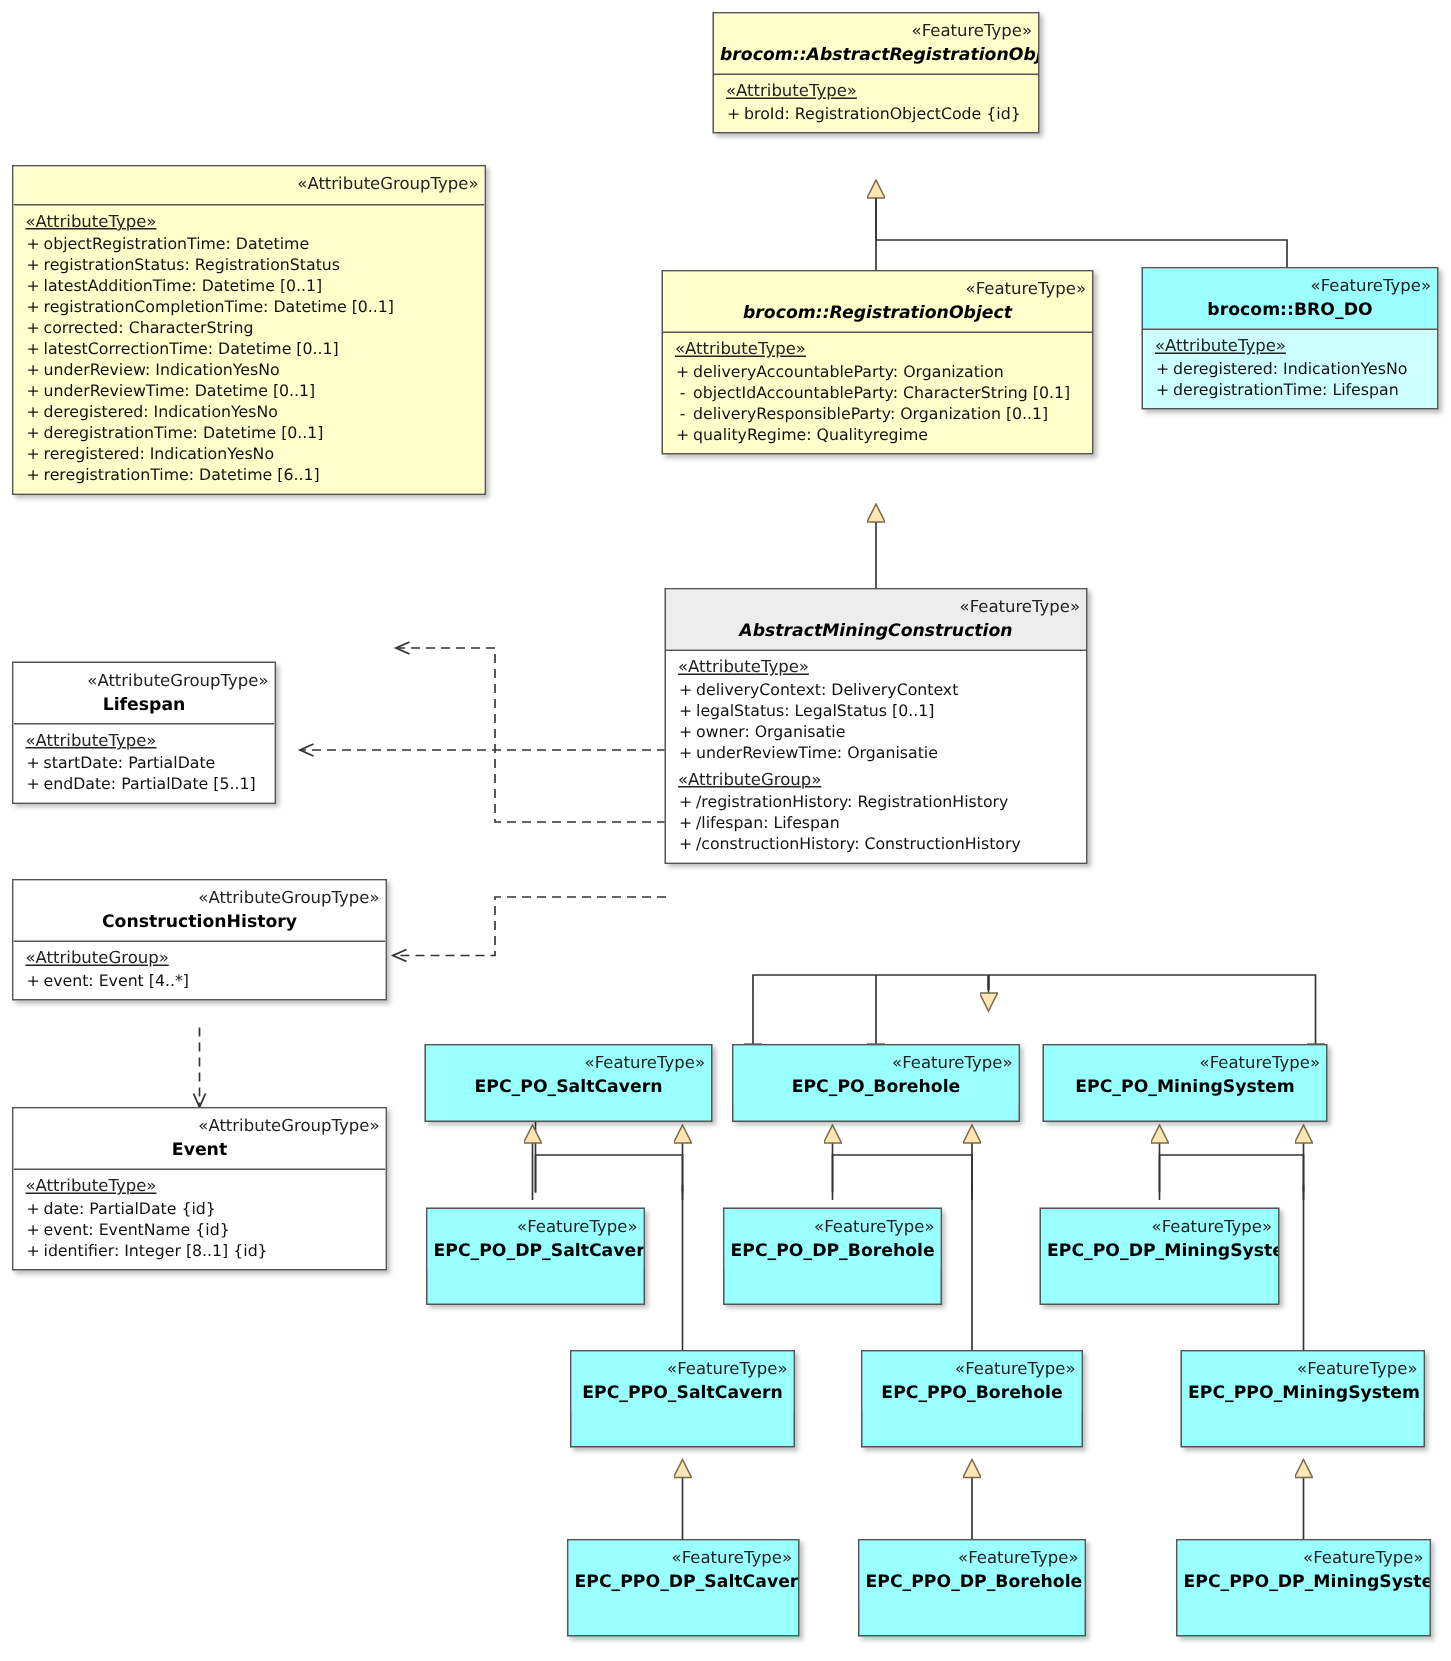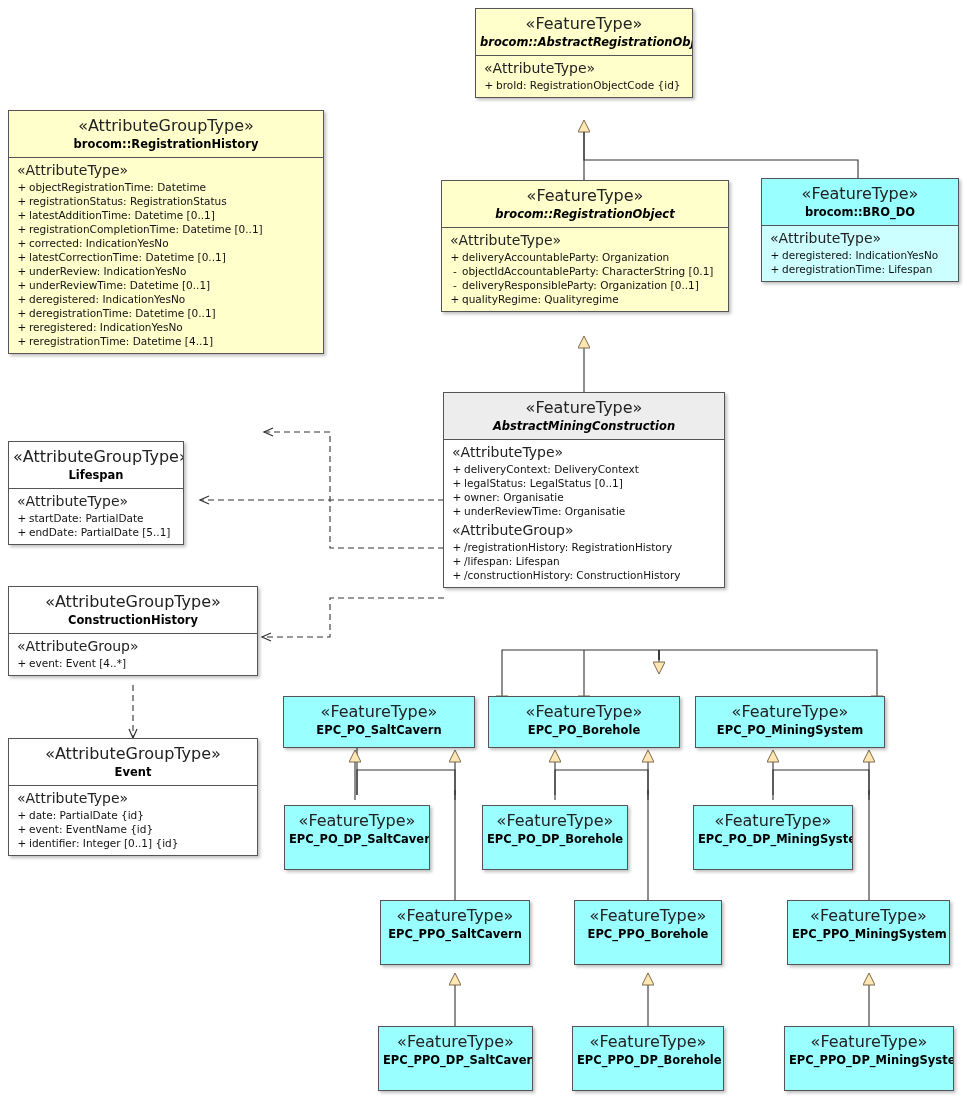--- a/index.html
+++ b/index.html
@@ -34,42 +34,44 @@
     background: #ffffff;
     box-shadow: 2px 2px 3px rgba(0,0,0,0.25);
     overflow: hidden;
   }
   .uml .hdr {
     text-align: center;
     padding: 5px 4px 6px 4px;
     line-height: 1.25;
   }
   .uml .stereo {
-    font-size: 16px;
+    font-size: 11px;
     color: #222;
+    text-align: right;
   }
   .uml .nm {
     font-size: 11.5px;
     font-weight: bold;
     color: #000;
     margin-top: 1px;
   }
   .uml .nm.ital {
     font-style: italic;
   }
   .uml .sep {
     border-top: 1px solid #555555;
   }
   .uml .compart {
     padding: 4px 2px 5px 2px;
   }
   .uml .sectlabel {
-    font-size: 14px;
+    font-size: 11px;
     padding: 0 0 2px 6px;
     color: #222;
+    text-decoration: underline;
   }
   .uml .attr {
     font-size: 10.5px;
     color: #111;
     white-space: nowrap;
     padding: 1px 2px 1px 4px;
     display: flex;
   }
   .uml .attr .vis {
     display: inline-block;
@@ -162,21 +164,20 @@
       <div class="attr">
           <span class="vis">+</span>
           <span>broId: RegistrationObjectCode {id}</span>
         </div>
     </div>
   </div>
 
   <div class="uml" style="left:8px; top:110px; width:316px;">
     <div class="hdr th-yellow">
       <div class="stereo">«AttributeGroupType»</div>
-      <div class="nm">brocom::RegistrationHistory</div>
     </div>
     <div class="sep body-yellow compart">
       <div class="sectlabel">«AttributeType»</div>
       <div class="attr">
           <span class="vis">+</span>
           <span>objectRegistrationTime: Datetime</span>
         </div>
       <div class="attr">
           <span class="vis">+</span>
           <span>registrationStatus: RegistrationStatus</span>
@@ -184,21 +185,21 @@
       <div class="attr">
           <span class="vis">+</span>
           <span>latestAdditionTime: Datetime [0..1]</span>
         </div>
       <div class="attr">
           <span class="vis">+</span>
           <span>registrationCompletionTime: Datetime [0..1]</span>
         </div>
       <div class="attr">
           <span class="vis">+</span>
-          <span>corrected: IndicationYesNo</span>
+          <span>corrected: CharacterString</span>
         </div>
       <div class="attr">
           <span class="vis">+</span>
           <span>latestCorrectionTime: Datetime [0..1]</span>
         </div>
       <div class="attr">
           <span class="vis">+</span>
           <span>underReview: IndicationYesNo</span>
         </div>
       <div class="attr">
@@ -212,21 +213,21 @@
       <div class="attr">
           <span class="vis">+</span>
           <span>deregistrationTime: Datetime [0..1]</span>
         </div>
       <div class="attr">
           <span class="vis">+</span>
           <span>reregistered: IndicationYesNo</span>
         </div>
       <div class="attr">
           <span class="vis">+</span>
-          <span>reregistrationTime: Datetime [4..1]</span>
+          <span>reregistrationTime: Datetime [6..1]</span>
         </div>
     </div>
   </div>
 
   <div class="uml" style="left:441px; top:180px; width:288px;">
     <div class="hdr th-yellow">
       <div class="stereo">«FeatureType»</div>
       <div class="nm ital">brocom::RegistrationObject</div>
     </div>
     <div class="sep body-yellow compart">
@@ -349,21 +350,21 @@
       <div class="attr">
           <span class="vis">+</span>
           <span>date: PartialDate {id}</span>
         </div>
       <div class="attr">
           <span class="vis">+</span>
           <span>event: EventName {id}</span>
         </div>
       <div class="attr">
           <span class="vis">+</span>
-          <span>identifier: Integer [0..1] {id}</span>
+          <span>identifier: Integer [8..1] {id}</span>
         </div>
     </div>
   </div>
 
   <div class="uml th-cyan" style="left:283px; top:696px; width:192px; height:52px;">
     <div class="hdr th-cyan">
       <div class="stereo">«FeatureType»</div>
       <div class="nm">EPC_PO_SaltCavern</div>
     </div>
   </div>

